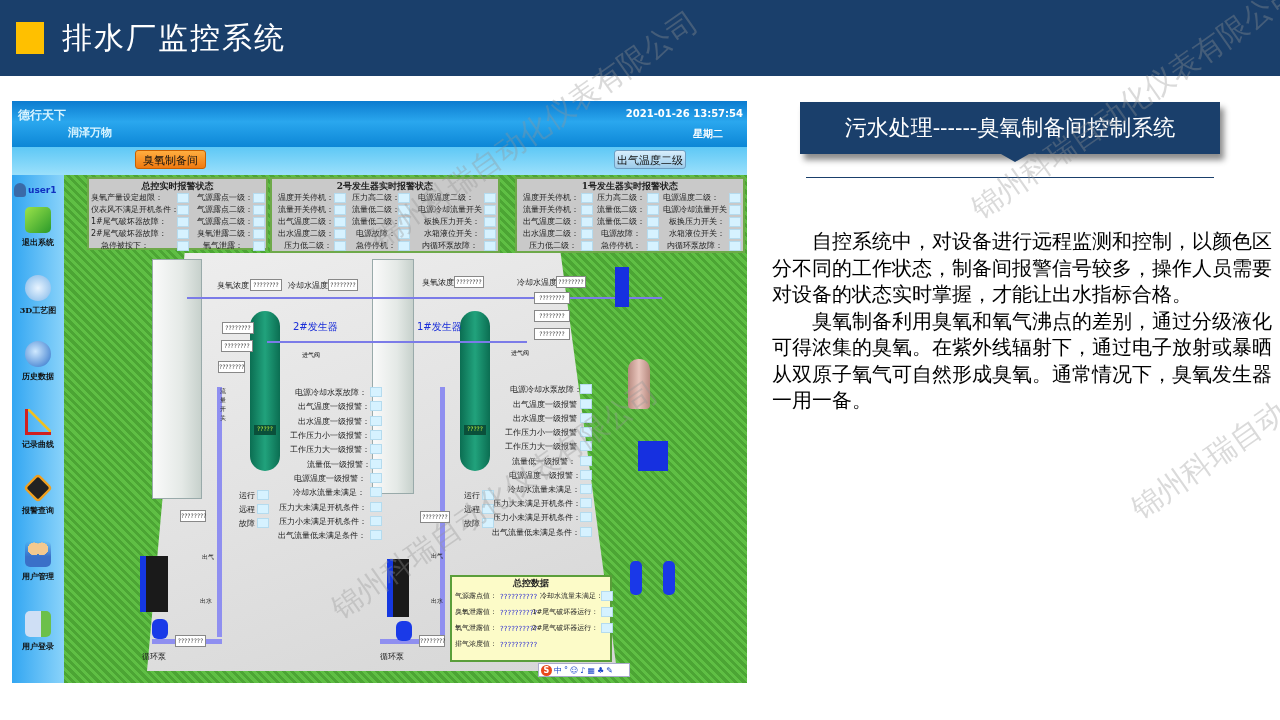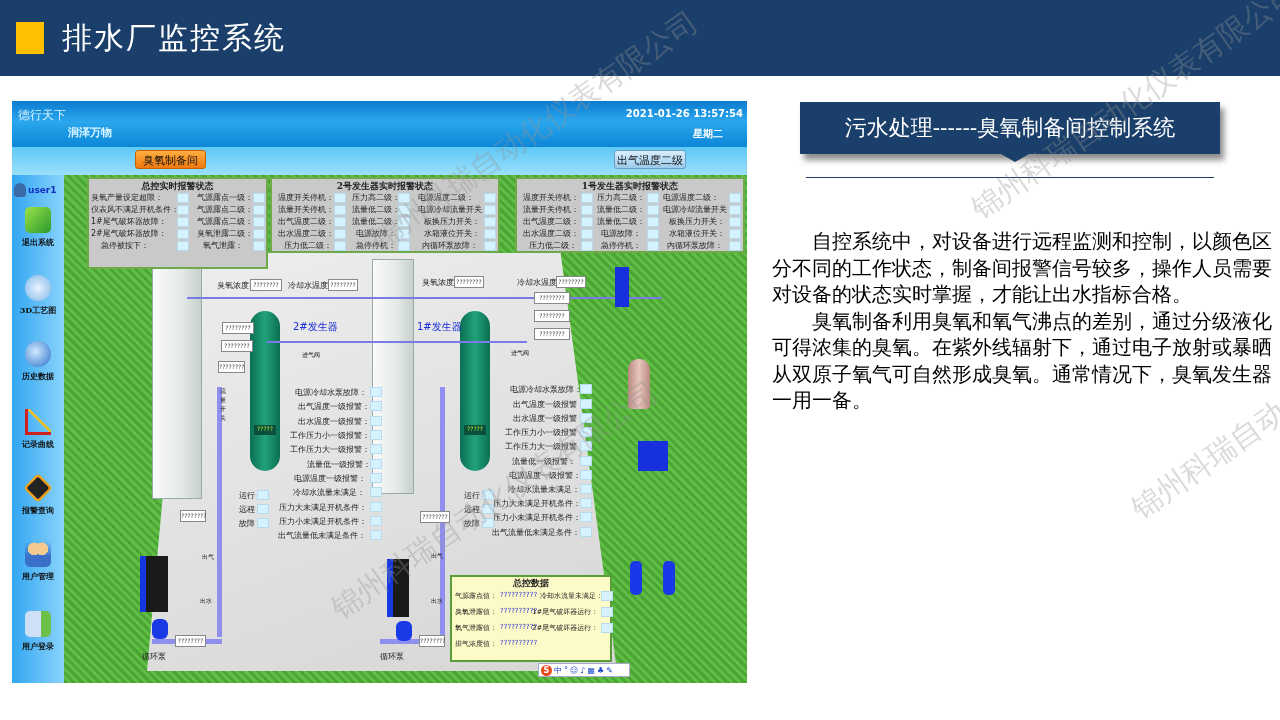--- a/index.html
+++ b/index.html
@@ -2,40 +2,40 @@
 <html><head>
 <meta charset="utf-8">
 <style>
 *{box-sizing:border-box;margin:0;padding:0}
 body{width:1280px;height:720px;background:#fff;position:relative;overflow:hidden;font-family:"DejaVu Sans",sans-serif}
 .topbar{position:absolute;left:0;top:0;width:1280px;height:76px;background:#1a3f6b}
 .topbar .sq{position:absolute;left:16px;top:22px;width:28px;height:32px;background:#ffc000}
 .topbar .ttl{position:absolute;left:62px;top:18px;color:#fff;font-size:30px;letter-spacing:2px}
 .scada{position:absolute;left:12px;top:101px;width:735px;height:582px;background:#5cae3e;overflow:hidden}
 .scada .hdr{position:absolute;left:0;top:0;width:735px;height:46px;background:linear-gradient(180deg,#0b7bcf 0%,#2aa7ee 45%,#0c86d6 100%)}
-.hdr .motto1{position:absolute;left:6px;top:6px;color:#d8f4ff;font-size:12px;font-weight:normal}
+.hdr .motto1{position:absolute;left:6px;top:6px;color:#d8f4ff;font-size:12px;font-weight:bold}
 .hdr .motto2{position:absolute;left:56px;top:24px;color:#d8f4ff;font-size:11px;font-weight:bold}
 .hdr .systitle{position:absolute;left:200px;top:8px;color:#111;font-size:22px;font-family:"DejaVu Serif",serif;font-weight:bold;letter-spacing:1px}
 .hdr .dt{position:absolute;right:4px;top:7px;color:#fff;font-size:10px;font-weight:bold}
 .hdr .wk{position:absolute;right:24px;top:26px;color:#fff;font-size:10px;font-weight:bold}
 .scada .nav{position:absolute;left:0;top:46px;width:735px;height:28px;background:linear-gradient(180deg,#5ec8f6,#9be0fb)}
 .navbtn{position:absolute;top:3px;height:19px;font-size:11px;line-height:19px;text-align:center;border-radius:3px;color:#111}
 .navbtn.active{left:123px;width:71px;background:linear-gradient(#ffae40,#f07a10);border:1px solid #c96000}
 .navbtn.other{left:602px;width:72px;background:linear-gradient(#d8eefc,#9ccbea);border:1px solid #6e9ec2}
 .side{position:absolute;left:0;top:74px;width:52px;height:508px;background:linear-gradient(90deg,#32a6f2,#8ad3fa)}
 .side .user{position:absolute;left:2px;top:8px;font-size:9px;color:#1030c0;font-weight:bold;display:flex;align-items:center;gap:2px}
 .side .uico{width:12px;height:14px;border-radius:6px 6px 3px 3px;background:#3a6aa8}
 .sitem{position:absolute;left:0;width:52px;text-align:center}
 .sitem .ic{width:26px;height:26px;margin:0 auto 4px;border-radius:5px}
 .sitem .lb{font-size:8px;font-weight:bold;color:#111;font-family:"DejaVu Serif",serif}
 .field{position:absolute;left:52px;top:74px;width:683px;height:508px;background:repeating-linear-gradient(45deg,#4ca534 0 3px,#5fbf44 3px 6px)}
 .floor{position:absolute;left:135px;top:152px;width:470px;height:418px;background:linear-gradient(160deg,#eeeeee,#d6d6d6);clip-path:polygon(8% 0,88% 0,100% 100%,0 100%)}
 .panel{position:absolute;background:#c9c9c9;border:2px solid #6ea94a;font-size:8px;color:#222}
 .panel .pt{text-align:center;font-weight:bold;font-size:9px;font-family:"DejaVu Serif",serif;margin-top:1px}
-.row{position:absolute;display:flex;align-items:flex-start;gap:3px;white-space:nowrap}
+.row{position:absolute;display:flex;align-items:flex-end;gap:3px;white-space:nowrap}
 .led{display:inline-block;width:12px;height:10px;background:#d6f2ff;border:1px solid #b5dbee}
 .valbox{position:absolute;background:#fff;border:1px solid #888;font-size:6px;color:#444;text-align:center;line-height:10px;height:12px}
 .lbl{position:absolute;font-size:8px;color:#222;white-space:nowrap}
 .glabel{position:absolute;font-size:10px;color:#1a2ed8}
 .gen{position:absolute;width:30px;height:160px;background:linear-gradient(90deg,#0b6e52,#21a27c 50%,#0b6e52);border-radius:15px}
 .gen .disp{position:absolute;left:4px;bottom:36px;width:22px;height:10px;background:#0a4f3a;color:#bff03a;font-size:6px;text-align:center}
 .cabinet{position:absolute;background:linear-gradient(90deg,#fafafa,#e4e9e6 60%,#c7d1cc);border:1px solid #9aa}
 .pipe{position:absolute;background:#8f8ff0}
 .pipeline{position:absolute;border:1px solid #7b7be8}
 .hx{position:absolute;background:#1a1a1a;border-left:6px solid #1538e0}
@@ -134,21 +134,21 @@
   <div class="hx" style="left:375px;top:458px;width:22px;height:58px"></div>
   <div class="pump" style="left:140px;top:518px"></div>
   <div class="pump" style="left:384px;top:520px"></div>
 
   <div class="tank-blue" style="left:603px;top:166px;width:14px;height:40px"></div>
   <div class="tank-pink" style="left:616px;top:258px;width:22px;height:50px"></div>
   <div class="tank-blue" style="left:626px;top:340px;width:30px;height:30px"></div>
   <div class="cyl" style="left:618px;top:460px"></div>
   <div class="cyl" style="left:651px;top:460px"></div>
 
-  <div class="panel" style="left:75px;top:76px;width:181px;height:92px">
+  <div class="panel" style="left:75px;top:76px;width:181px;height:73px">
     <div class="pt">总控实时报警状态</div>
     <div class="row" style="left:2px;top:13px">
         <span>臭氧产量设定超限：</span>
       </div>
     <div class="row" style="left:2px;top:25px">
         <span>仪表风不满足开机条件：</span>
       </div>
     <div class="row" style="left:2px;top:37px">
         <span>1#尾气破坏器故障：</span>
       </div>

